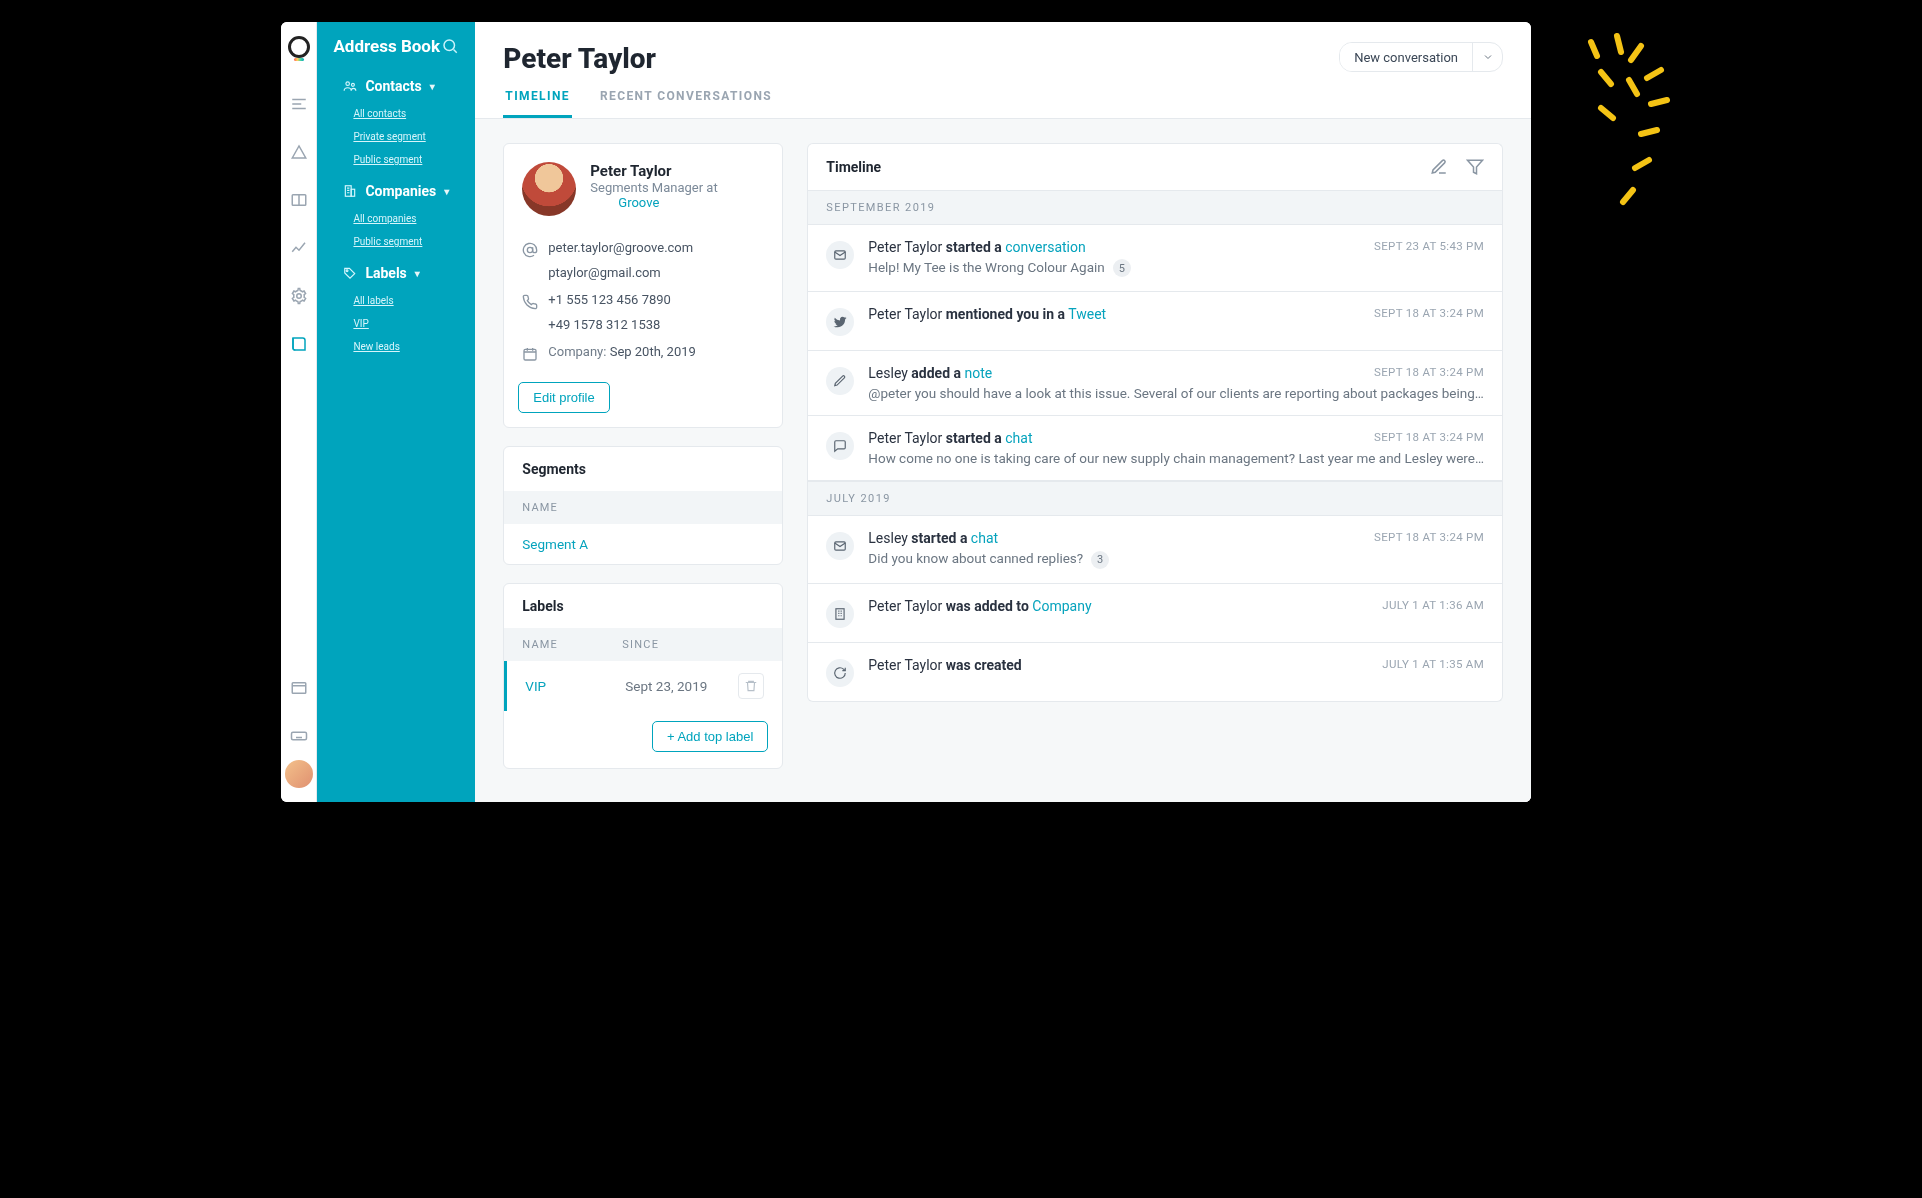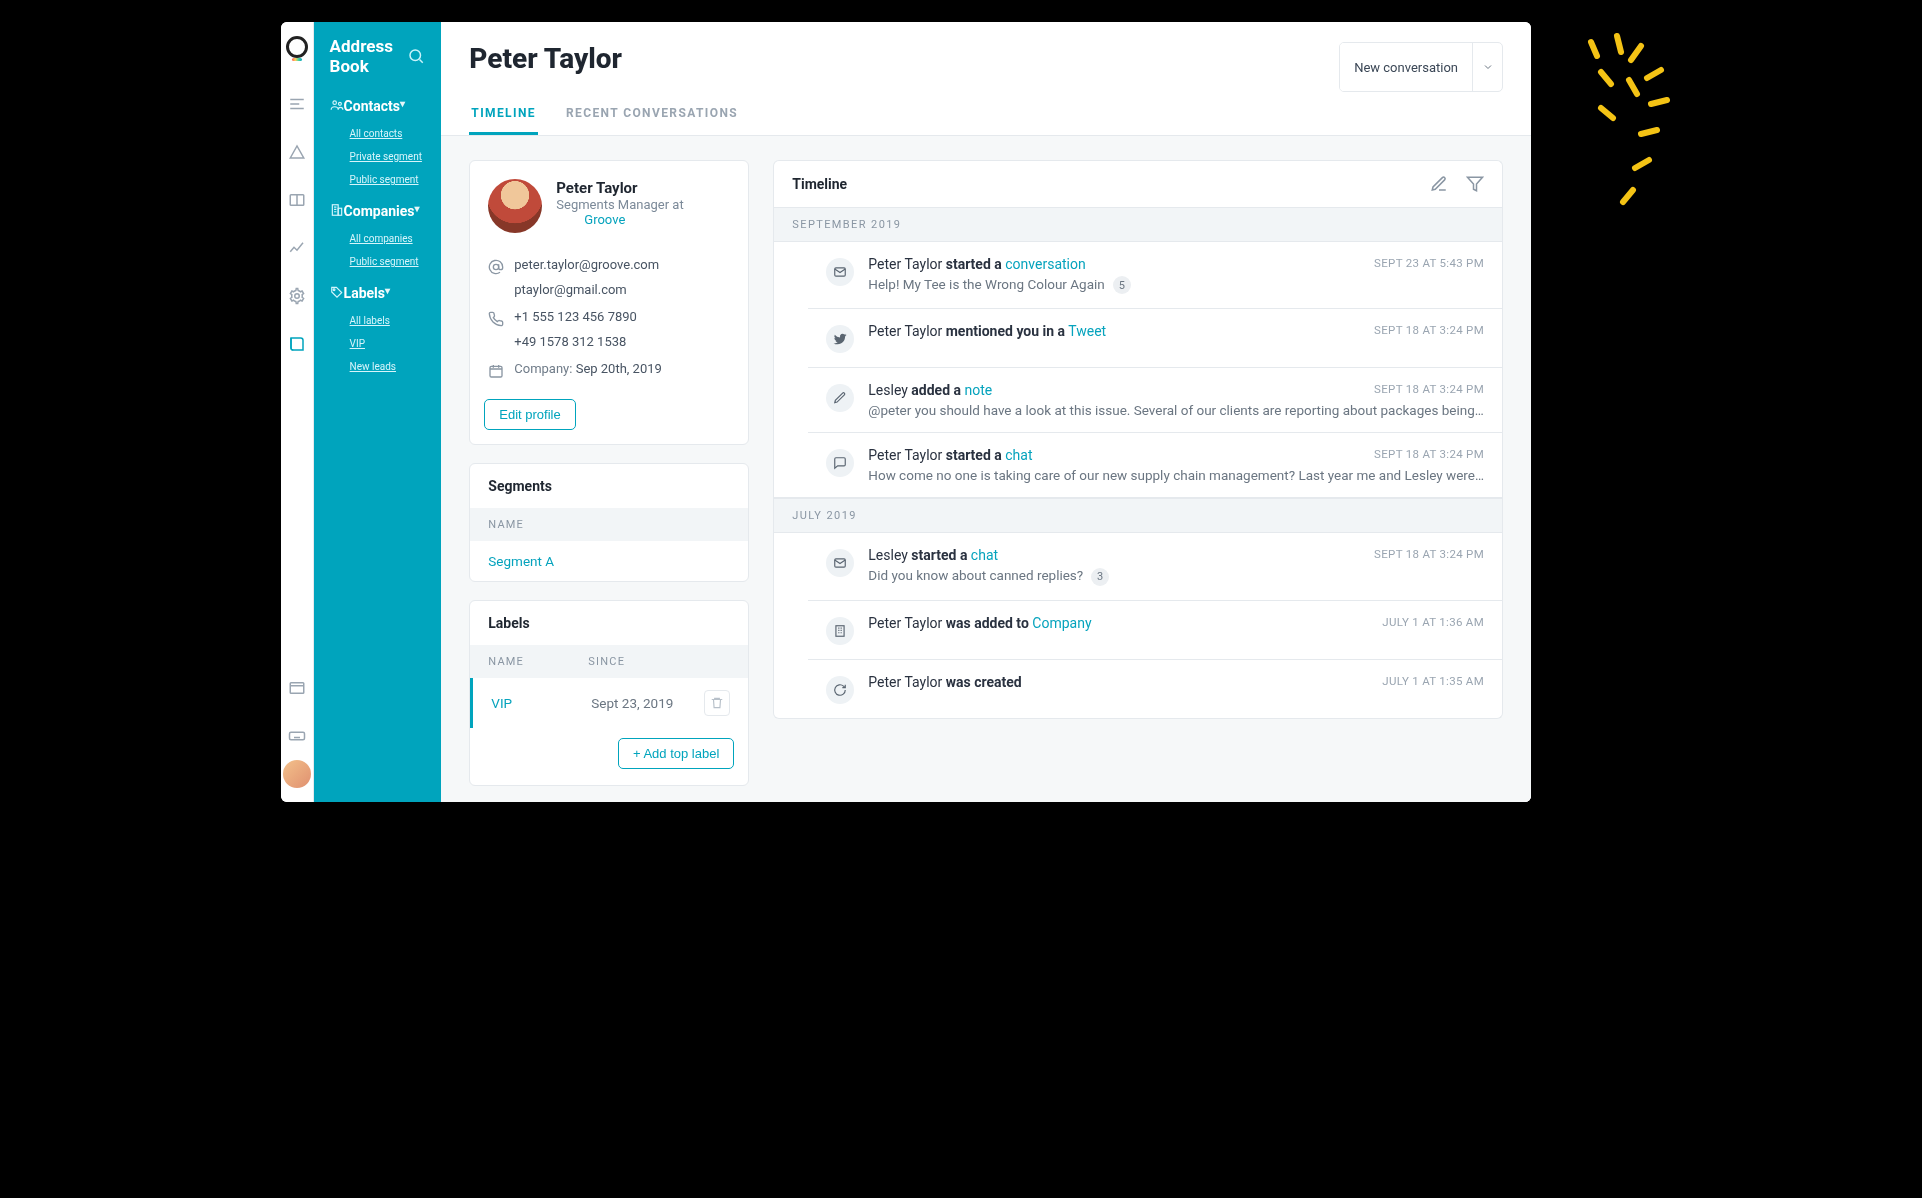--- a/index.html
+++ b/index.html
@@ -25,29 +25,29 @@
   .rail .ricon{width:28px;height:28px;margin:10px 0;display:flex;align-items:center;justify-content:center;color:#9aa5b1;cursor:pointer;}
   .rail .ricon.active{color:var(--teal);}
   .rail .spacer{flex:1;}
   .rail .avatar{width:28px;height:28px;border-radius:50%;background:linear-gradient(135deg,#f3c18b,#e09070);margin-bottom:14px;}
   
   .side{width:190px;background:var(--teal);color:#eafcff;display:flex;flex-direction:column;padding:14px 0 0;}
   .side-header{display:flex;align-items:center;justify-content:space-between;padding:0 16px 12px;}
   .side-title{font-weight:700;font-size:17px;color:#fff;}
   .side .search-ic{color:#c9f3fb;}
   .navgroup{padding:2px 0;}
-  .navhead{display:flex;gap:0;padding:8px 16px;font-weight:700;color:#fff;font-size:14px;cursor:pointer;}
+  .navhead{display:flex;align-items:center;gap:8px;padding:8px 26px;font-weight:700;color:#fff;font-size:14px;cursor:pointer;}
   .navhead .caret{font-size:10px;opacity:.9;}
   .navhead svg,.navhead .ic{width:14px;height:14px;flex:0 0 14px;color:#d4f6fd;}
   .navitem{padding:6px 16px 6px 36px;font-size:10px;color:#d7f5fb;cursor:pointer;text-decoration:underline;}
   
   .main{flex:1;display:flex;flex-direction:column;background:#fff;}
   .page-head{padding:20px 28px 0;display:flex;align-items:flex-start;justify-content:space-between;}
   .page-title{font-size:28px;font-weight:800;}
-  .newconv{display:flex;border:1px solid var(--border);border-radius:5px;overflow:hidden;height:50px;}
+  .newconv{display:flex;border:1px solid var(--border);border-radius:13px;overflow:hidden;height:30px;}
   .newconv .btn{padding:0 14px;background:#fff;font-size:13px;color:#3b4756;display:flex;align-items:center;cursor:pointer;}
   .newconv .caret{border-left:1px solid var(--border);width:30px;display:flex;align-items:center;justify-content:center;cursor:pointer;color:#6b7682;}
   .tabs{display:flex;gap:26px;padding:14px 28px 0;border-bottom:1px solid var(--border);}
   .tab{font-size:12px;letter-spacing:1.4px;font-weight:700;color:#9aa5b1;padding:0 2px 12px;cursor:pointer;border-bottom:3px solid transparent;}
   .tab.active{color:var(--teal);border-bottom-color:var(--teal);}
   .content{flex:1;overflow:auto;background:var(--bg);padding:24px 28px 40px;display:flex;gap:24px;align-items:flex-start;}
   
   .col-l{width:280px;display:flex;flex-direction:column;gap:18px;}
   .card{background:#fff;border:1px solid var(--border);border-radius:6px;}
   .profile-top{display:flex;gap:14px;padding:18px;}
@@ -71,21 +71,21 @@
   .trow .trash{color:#b7c0c9;cursor:pointer;border:1px solid var(--border);border-radius:4px;width:26px;height:26px;display:flex;align-items:center;justify-content:center;}
   .lbl-row{border-left:3px solid var(--teal);}
   .addwrap{display:flex;justify-content:flex-end;padding:10px 14px 16px;}
   
   .col-r{flex:1;}
   .tl-head{display:flex;align-items:center;justify-content:space-between;padding:14px 18px;border:1px solid var(--border);border-bottom:none;border-radius:6px 6px 0 0;background:#fff;}
   .tl-title{font-weight:700;font-size:14px;}
   .tl-actions{display:flex;gap:18px;color:#8a96a3;}
   .tl-actions .ic{cursor:pointer;}
   .tl-group{background:#f2f5f7;border:1px solid var(--border);border-left:1px solid var(--border);border-right:1px solid var(--border);padding:10px 18px;font-size:11px;letter-spacing:1.4px;color:#8a96a3;}
-  .tl-list{border:1px solid var(--border);border-top:none;background:#fff;padding-left:34px;}
+  .tl-list{border:1px solid var(--border);border-top:none;background:#fff;}
   .tl-list:last-child{border-radius:0 0 6px 6px;}
   .tl-item{display:flex;gap:14px;padding:14px 18px;border-top:1px solid var(--border);}
   .tl-item:first-child{border-top:none;}
   .tl-ic{width:28px;height:28px;border-radius:50%;background:#eef2f5;color:#5a6571;display:flex;align-items:center;justify-content:center;flex:0 0 28px;margin-top:2px;}
   .tl-body{flex:1;min-width:0;}
   .tl-line{display:flex;justify-content:space-between;gap:12px;}
   .tl-text{font-size:14px;color:#2a3240;}
   .tl-text b{font-weight:700;}
   .tl-text a{color:var(--link);text-decoration:none;}
   .tl-time{font-size:11.5px;letter-spacing:.3px;color:#9aa5b1;white-space:nowrap;}

